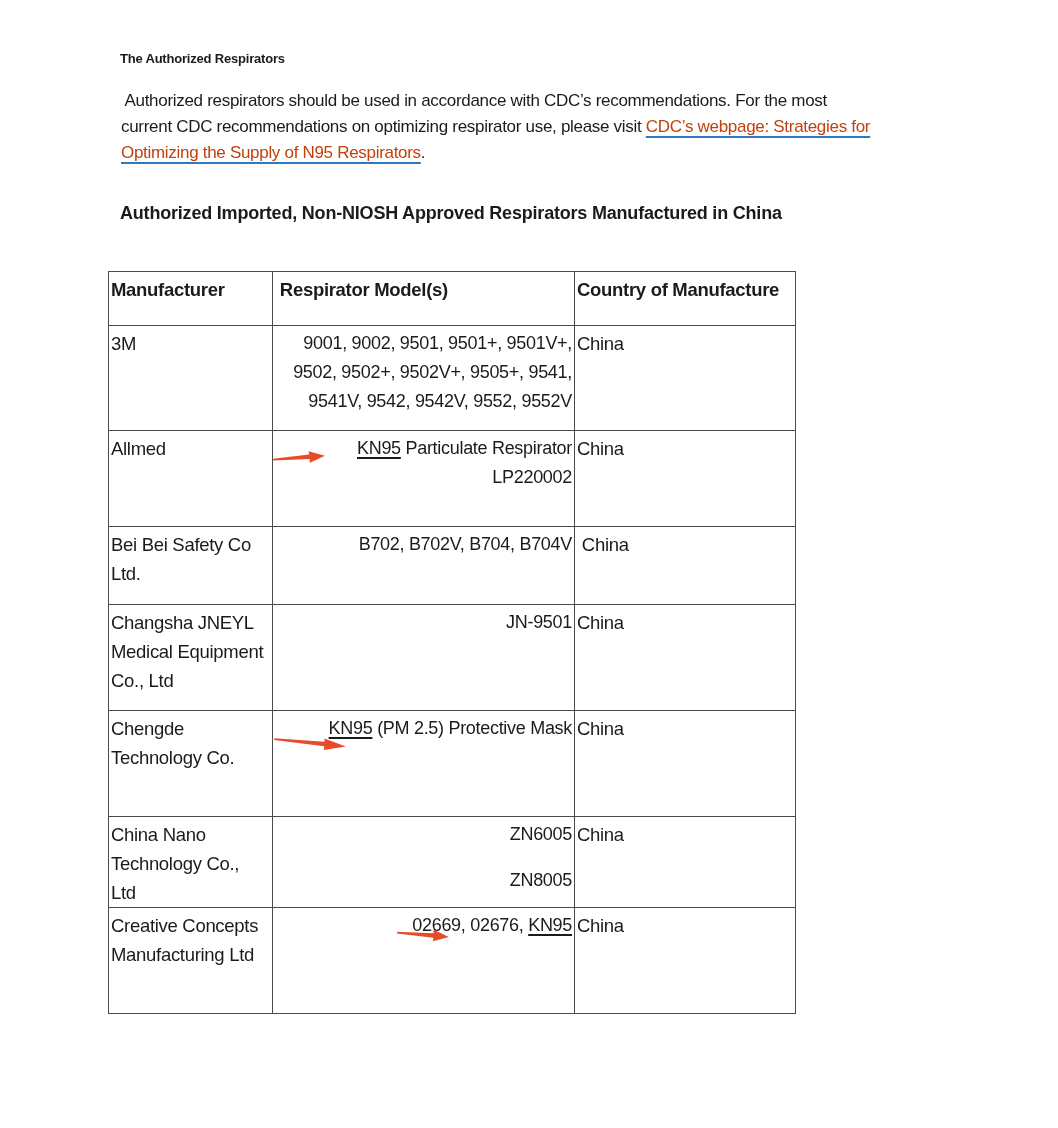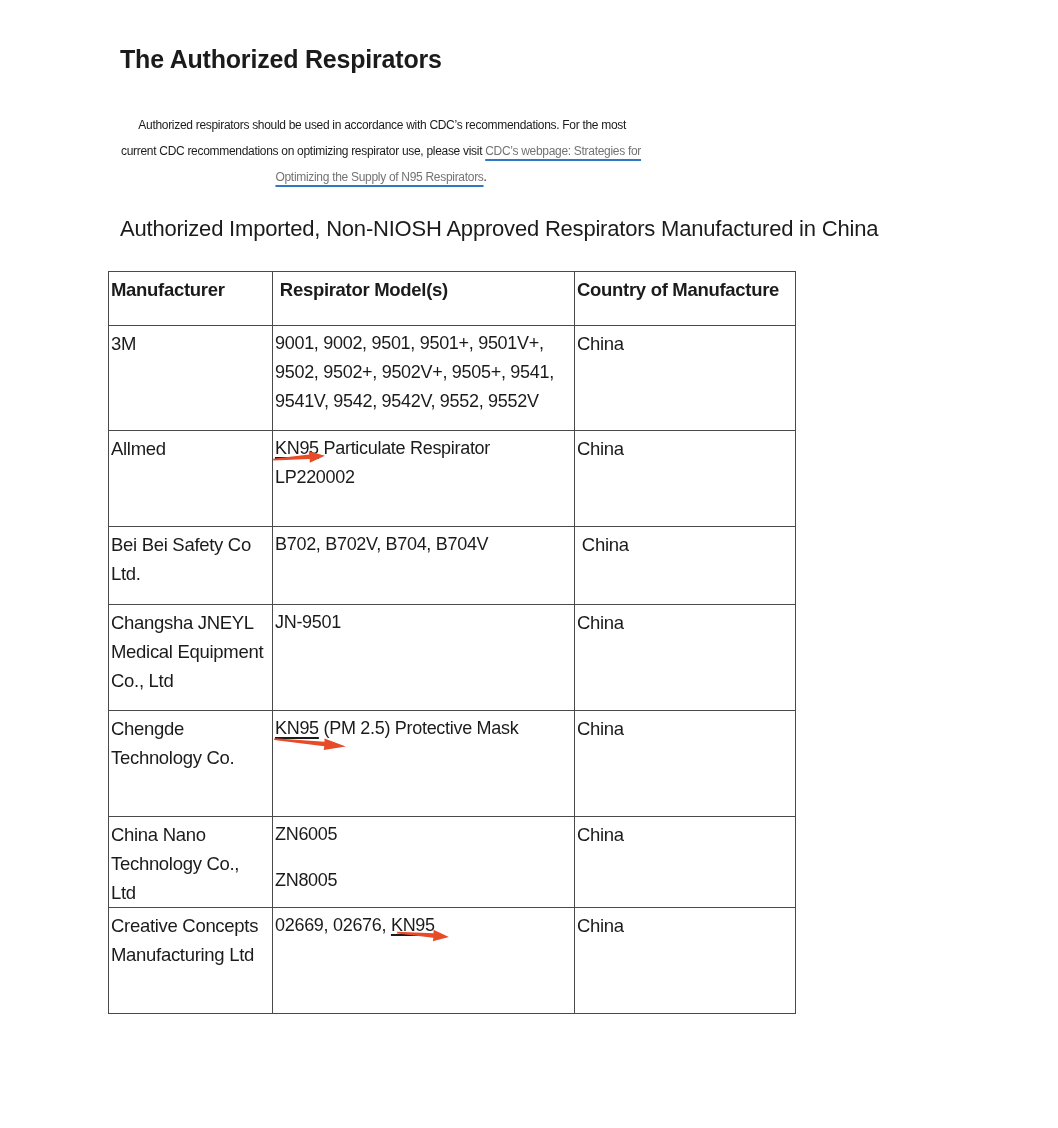--- a/index.html
+++ b/index.html
@@ -8,39 +8,39 @@
     width: 1058px; height: 1128px;
     font-family: "Liberation Sans", sans-serif;
     color: #1b1b1b;
     position: relative;
     overflow: hidden;
   }
   .page { position: relative; width: 1058px; height: 1128px; background: #fff; }
 
   .doc-title {
     position: absolute; left: 120px; top: 46px;
-    font-size: 25px; font-weight: bold; line-height: 26px;
+    font-size: 13px; font-weight: bold; line-height: 26px;
     letter-spacing: -0.2px; white-space: pre;
   }
   .intro {
-    position: absolute; left: 121px; top: 112px;
-    font-size: 12px; line-height: 26px; letter-spacing: -0.3px; text-align: center;
+    position: absolute; left: 121px; top: 88px;
+    font-size: 17px; line-height: 26px; letter-spacing: -0.3px;
   }
   .p-line { white-space: pre; height: 26px; }
   .doc-link {
-    color: #737373;
+    color: #c2410c;
     text-decoration: underline;
     text-decoration-color: #2e79c0;
     text-decoration-thickness: 2px;
     text-underline-offset: 4px;
     cursor: pointer;
   }
   .section-heading {
-    position: absolute; left: 120px; top: 216px;
-    font-size: 22px; font-weight: normal; line-height: 26px;
+    position: absolute; left: 120px; top: 200px;
+    font-size: 18px; font-weight: bold; line-height: 26px;
     letter-spacing: -0.2px; white-space: pre;
   }
 
   #resp-table {
     position: absolute; left: 108px; top: 271px;
     border-collapse: collapse; table-layout: fixed;
     width: 687px;
     font-size: 18.5px; letter-spacing: -0.3px;
   }
   #resp-table col.c1 { width: 164px; }
@@ -61,21 +61,21 @@
   #resp-table tbody tr:nth-child(2) { height: 96px; padding-left: 32px; }
   #resp-table tbody tr:nth-child(3) { height: 78px; }
   #resp-table tbody tr:nth-child(4) { height: 106px; }
   #resp-table tbody tr:nth-child(5) { height: 106px; }
   #resp-table tbody tr:nth-child(6) { height: 77px; padding-left: 21px; }
   #resp-table tbody tr:nth-child(7) { height: 106px; }
   #resp-table tbody tr:nth-child(8) { height: 60px; }
 
   td.cell-manufacturer, td.cell-country { white-space: pre-wrap; margin-top: 12px; }
   td.cell-models { position: relative; font-size: 18px; }
-  .model-line { white-space: pre; }
+  .model-line { white-space: pre; text-align: right; }
   .model-line.blank { height: 17px; }
   .u { text-decoration: underline; text-underline-offset: 3px; text-decoration-thickness: 1.5px; }
 
   .arrow { position: absolute; display: block; pointer-events: none; }
   .arrow svg { display: block; width: 100%; height: 100%; }
   .arrow-thick { height: 13px; }
   .arrow-thin  { height: 9px; }
   .arrow-r1 { left: 0px;   top: 20px; width: 52px; transform: rotate(-4deg); }
   .arrow-r3 { left: 36px;  top: 24px; width: 48px; transform: rotate(-1deg); }
   .arrow-r5 { left: 1px;   top: 25px; width: 72px; transform: rotate(6deg); }

